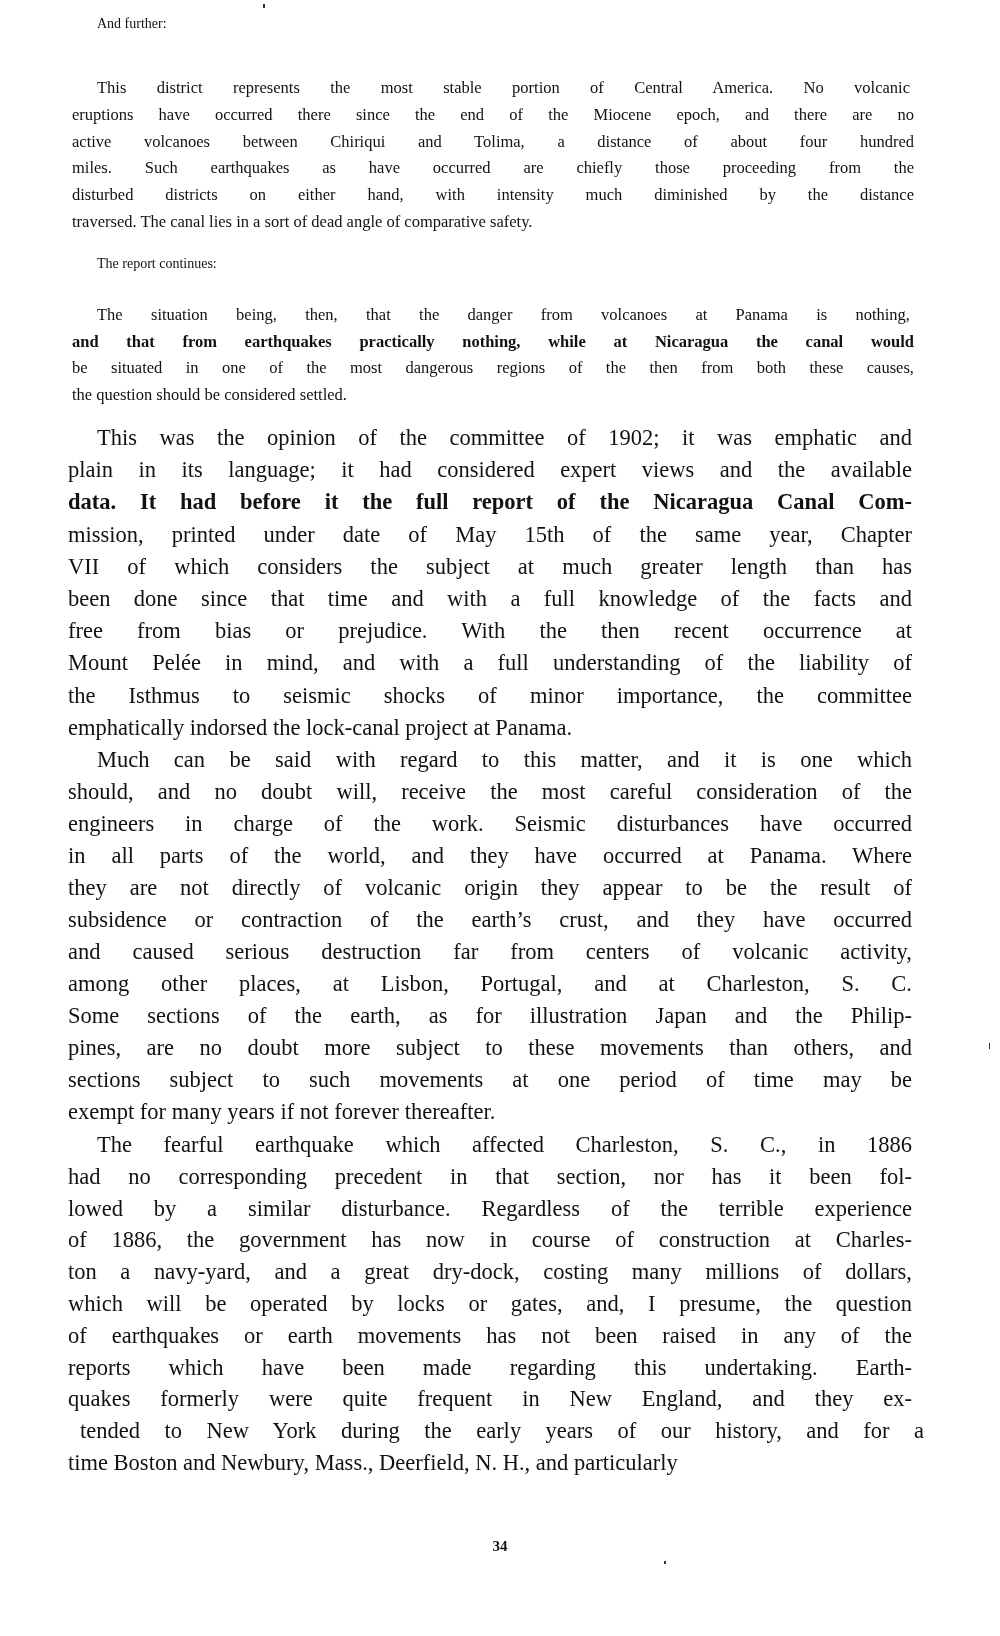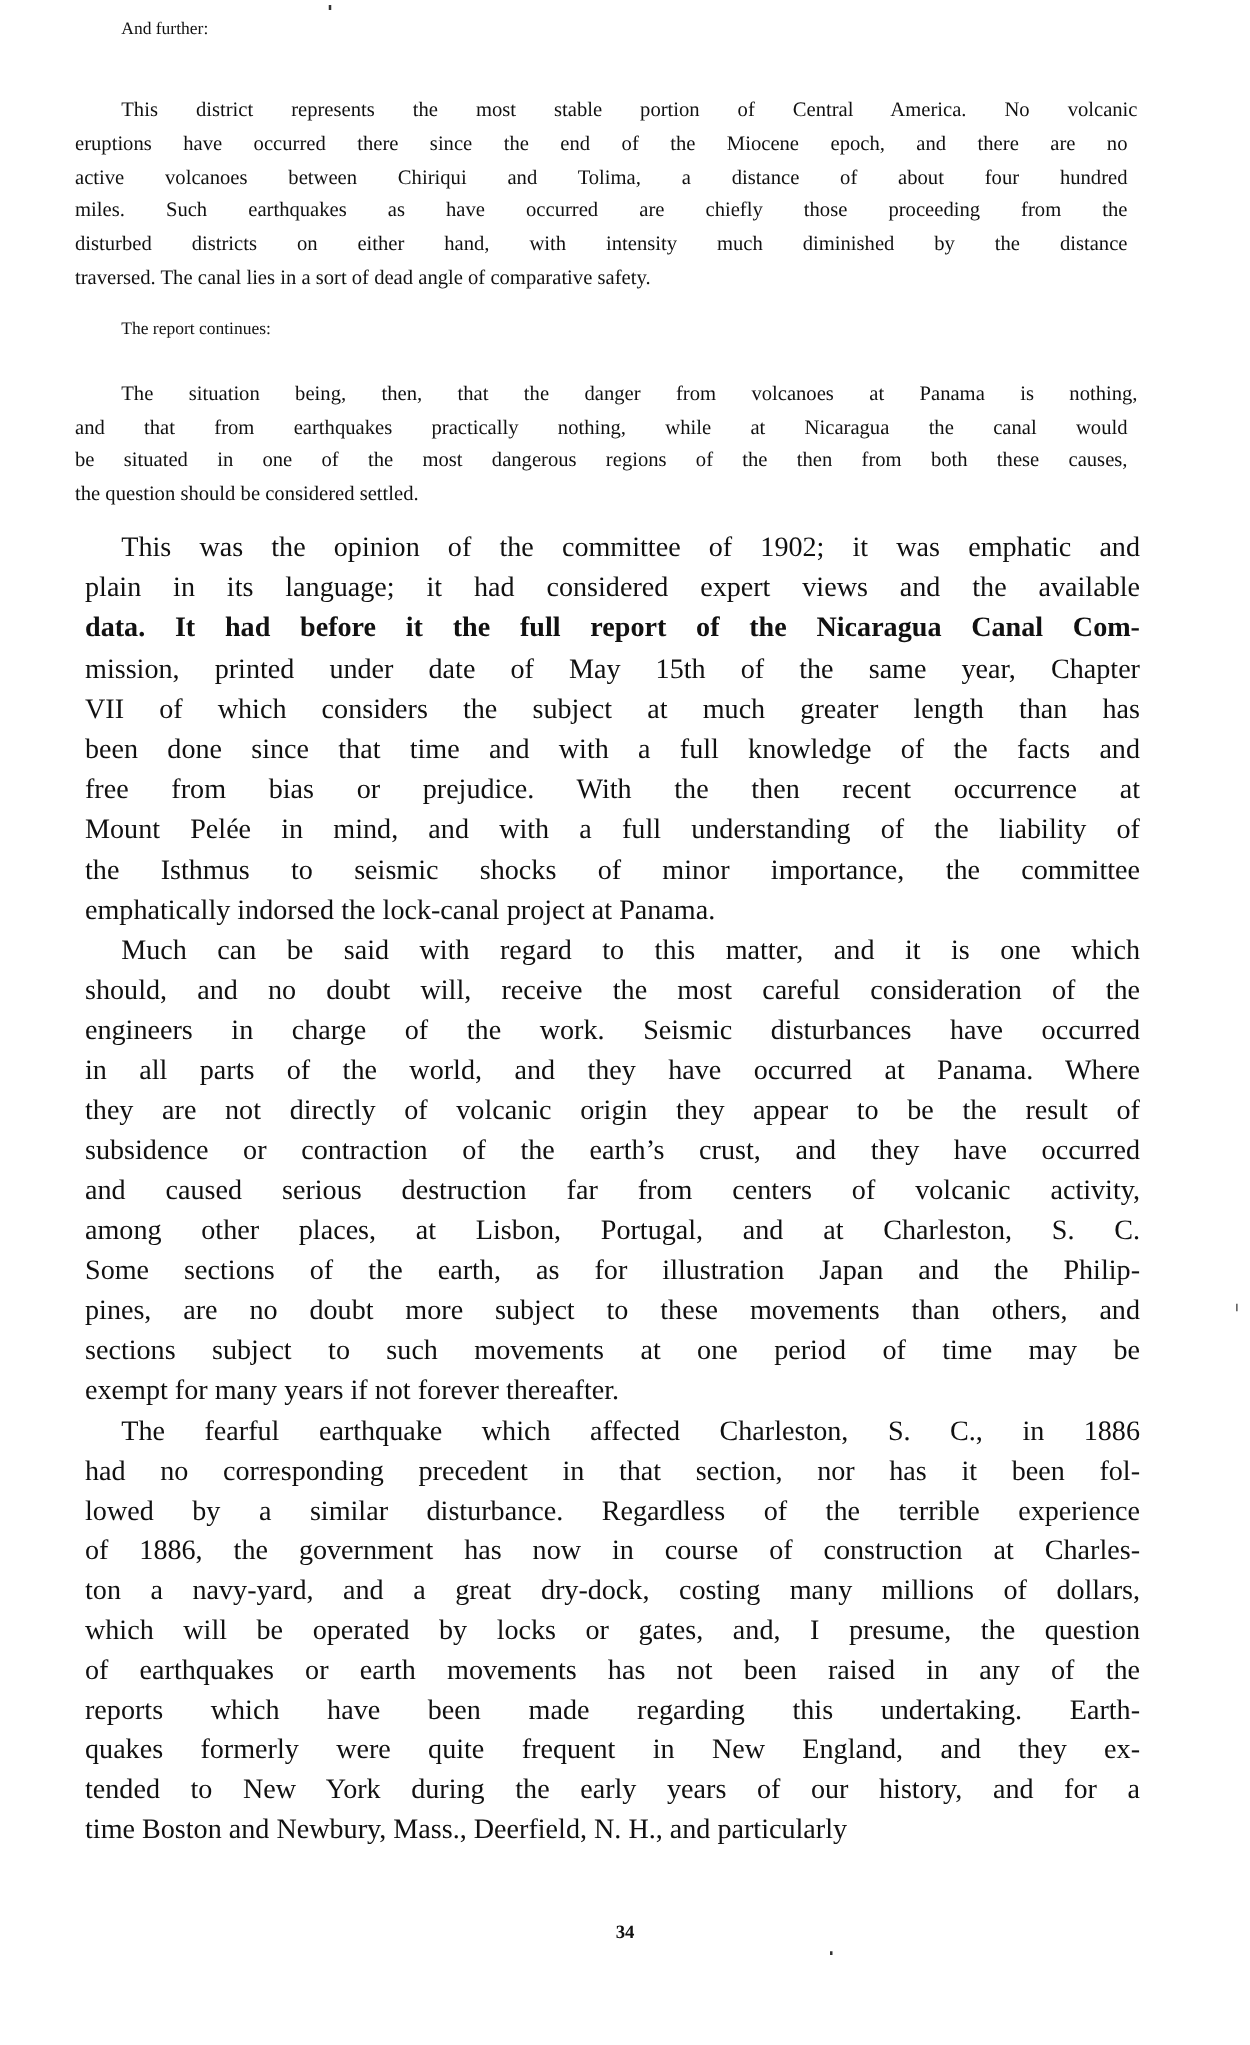--- a/index.html
+++ b/index.html
@@ -1,20 +1,20 @@
 <!DOCTYPE html>
 <html><head>
 <meta charset="utf-8">
 <style>
   html, body { margin: 0; padding: 0; background: #ffffff; }
   body { width: 1000px; height: 1636px; position: relative; overflow: hidden; color: #111; font-family: "Liberation Serif", "DejaVu Serif", serif; }
   .line { position: absolute; left: 68px; width: 844px; white-space: nowrap; text-align: justify; text-align-last: justify; }
   .line.last { text-align-last: left; }
   .heading { position: absolute; left: 97px; font-size: 14px; }
-  .q { font-size: 16.5px; left: 60px; width: 842px; }
+  .q { font-size: 16.5px; left: 72px; width: 842px; }
   .q.indent { left: 97px; width: 813px; }
   .b { font-size: 22.5px; }
   .b.indent { left: 97px; width: 815px; }
   .pagenum { position: absolute; left: 0; width: 1000px; top: 1538px; text-align: center; font-size: 15px; font-weight: bold; }
   .speck { position: absolute; width: 2px; height: 4px; background: #333; }
 </style>
 </head>
 <body>
 
 <div id="page">
@@ -28,21 +28,21 @@
         <div class="line q indent" style="top: 78px; white-space: normal; height: auto; line-height: 1.2;">This district represents the most stable portion of Central America.  No volcanic</div>
         <div class="line q" style="top: 104.8px; white-space: normal; height: auto; line-height: 1.2;">eruptions have occurred there since the end of the Miocene epoch, and there are no</div>
         <div class="line q" style="top: 131.6px; white-space: normal; height: auto; line-height: 1.2;">active volcanoes between Chiriqui and Tolima, a distance of about four hundred</div>
         <div class="line q" style="top: 158.4px; white-space: normal; height: auto; line-height: 1.2;">miles.  Such earthquakes as have occurred are chiefly those proceeding from the</div>
         <div class="line q" style="top: 185.2px; white-space: normal; height: auto; line-height: 1.2;">disturbed districts on either hand, with intensity much diminished by the distance</div>
         <div class="line q last" style="top: 212px; white-space: normal; height: auto; line-height: 1.2;">traversed.  The canal lies in a sort of dead angle of comparative safety.</div>
       </div>
       <div class="heading" style="top: 256px;">The report continues:</div>
       <div>
         <div class="line q indent" style="top: 305px; white-space: normal; height: auto; line-height: 1.2;">The situation being, then, that the danger from volcanoes at Panama is nothing,</div>
-        <div class="line q" style="top: 331.5px; white-space: normal; height: auto; line-height: 1.2;">and that from earthquakes practically nothing, while at Nicaragua the canal would</div>
+        <div class="line q" style="top: 331.5px; white-space: normal; height: auto; line-height: 1.2; font-weight: bold;">and that from earthquakes practically nothing, while at Nicaragua the canal would</div>
         <div class="line q" style="top: 358px; white-space: normal; height: auto; line-height: 1.2;">be situated in one of the most dangerous regions of the then from both these causes,</div>
         <div class="line q last" style="top: 384.5px; white-space: normal; height: auto; line-height: 1.2;">the question should be considered settled.</div>
       </div>
       <div>
         <div class="line b indent" style="top: 424px; white-space: normal; height: auto; line-height: 1.2;">This was the opinion of the committee of 1902; it was emphatic and</div>
         <div class="line b" style="top: 456.2px; white-space: normal; height: auto; line-height: 1.2;">plain in its language; it had considered expert views and the available</div>
         <div class="line b" style="top: 488.4px; white-space: normal; height: auto; line-height: 1.2; font-weight: bold;">data.  It had before it the full report of the Nicaragua Canal Com-</div>
         <div class="line b" style="top: 520.6px; white-space: normal; height: auto; line-height: 1.2;">mission, printed under date of May 15th of the same year, Chapter</div>
         <div class="line b" style="top: 552.8px; white-space: normal; height: auto; line-height: 1.2;">VII of which considers the subject at much greater length than has</div>
         <div class="line b" style="top: 585px; white-space: normal; height: auto; line-height: 1.2;">been done since that time and with a full knowledge of the facts and</div>
@@ -68,19 +68,19 @@
       <div>
         <div class="line b indent" style="top: 1131px; white-space: normal; height: auto; line-height: 1.2;">The fearful earthquake which affected Charleston, S. C., in 1886</div>
         <div class="line b" style="top: 1162.8px; white-space: normal; height: auto; line-height: 1.2;">had no corresponding precedent in that section, nor has it been fol-</div>
         <div class="line b" style="top: 1194.6px; white-space: normal; height: auto; line-height: 1.2;">lowed by a similar disturbance.  Regardless of the terrible experience</div>
         <div class="line b" style="top: 1226.4px; white-space: normal; height: auto; line-height: 1.2;">of 1886, the government has now in course of construction at Charles-</div>
         <div class="line b" style="top: 1258.2px; white-space: normal; height: auto; line-height: 1.2;">ton a navy-yard, and a great dry-dock, costing many millions of dollars,</div>
         <div class="line b" style="top: 1290px; white-space: normal; height: auto; line-height: 1.2;">which will be operated by locks or gates, and, I presume, the question</div>
         <div class="line b" style="top: 1321.8px; white-space: normal; height: auto; line-height: 1.2;">of earthquakes or earth movements has not been raised in any of the</div>
         <div class="line b" style="top: 1353.6px; white-space: normal; height: auto; line-height: 1.2;">reports which have been made regarding this undertaking.  Earth-</div>
         <div class="line b" style="top: 1385.4px; white-space: normal; height: auto; line-height: 1.2;">quakes formerly were quite frequent in New England, and they ex-</div>
-        <div class="line b" style="top: 1417.2px; white-space: normal; height: auto; line-height: 1.2;">tended to New York during the early years of our history, and for a</div>
+        <div class="line b" style="top: 1417.2px; white-space: normal; height: auto; line-height: 1.2; margin-left: 12px;">tended to New York during the early years of our history, and for a</div>
         <div class="line b last" style="top: 1449px; white-space: normal; height: auto; line-height: 1.2;">time Boston and Newbury, Mass., Deerfield, N. H., and particularly</div>
       </div>
     </div>
 
   <div class="pagenum">34</div>
 </div>
 
 </body></html>

